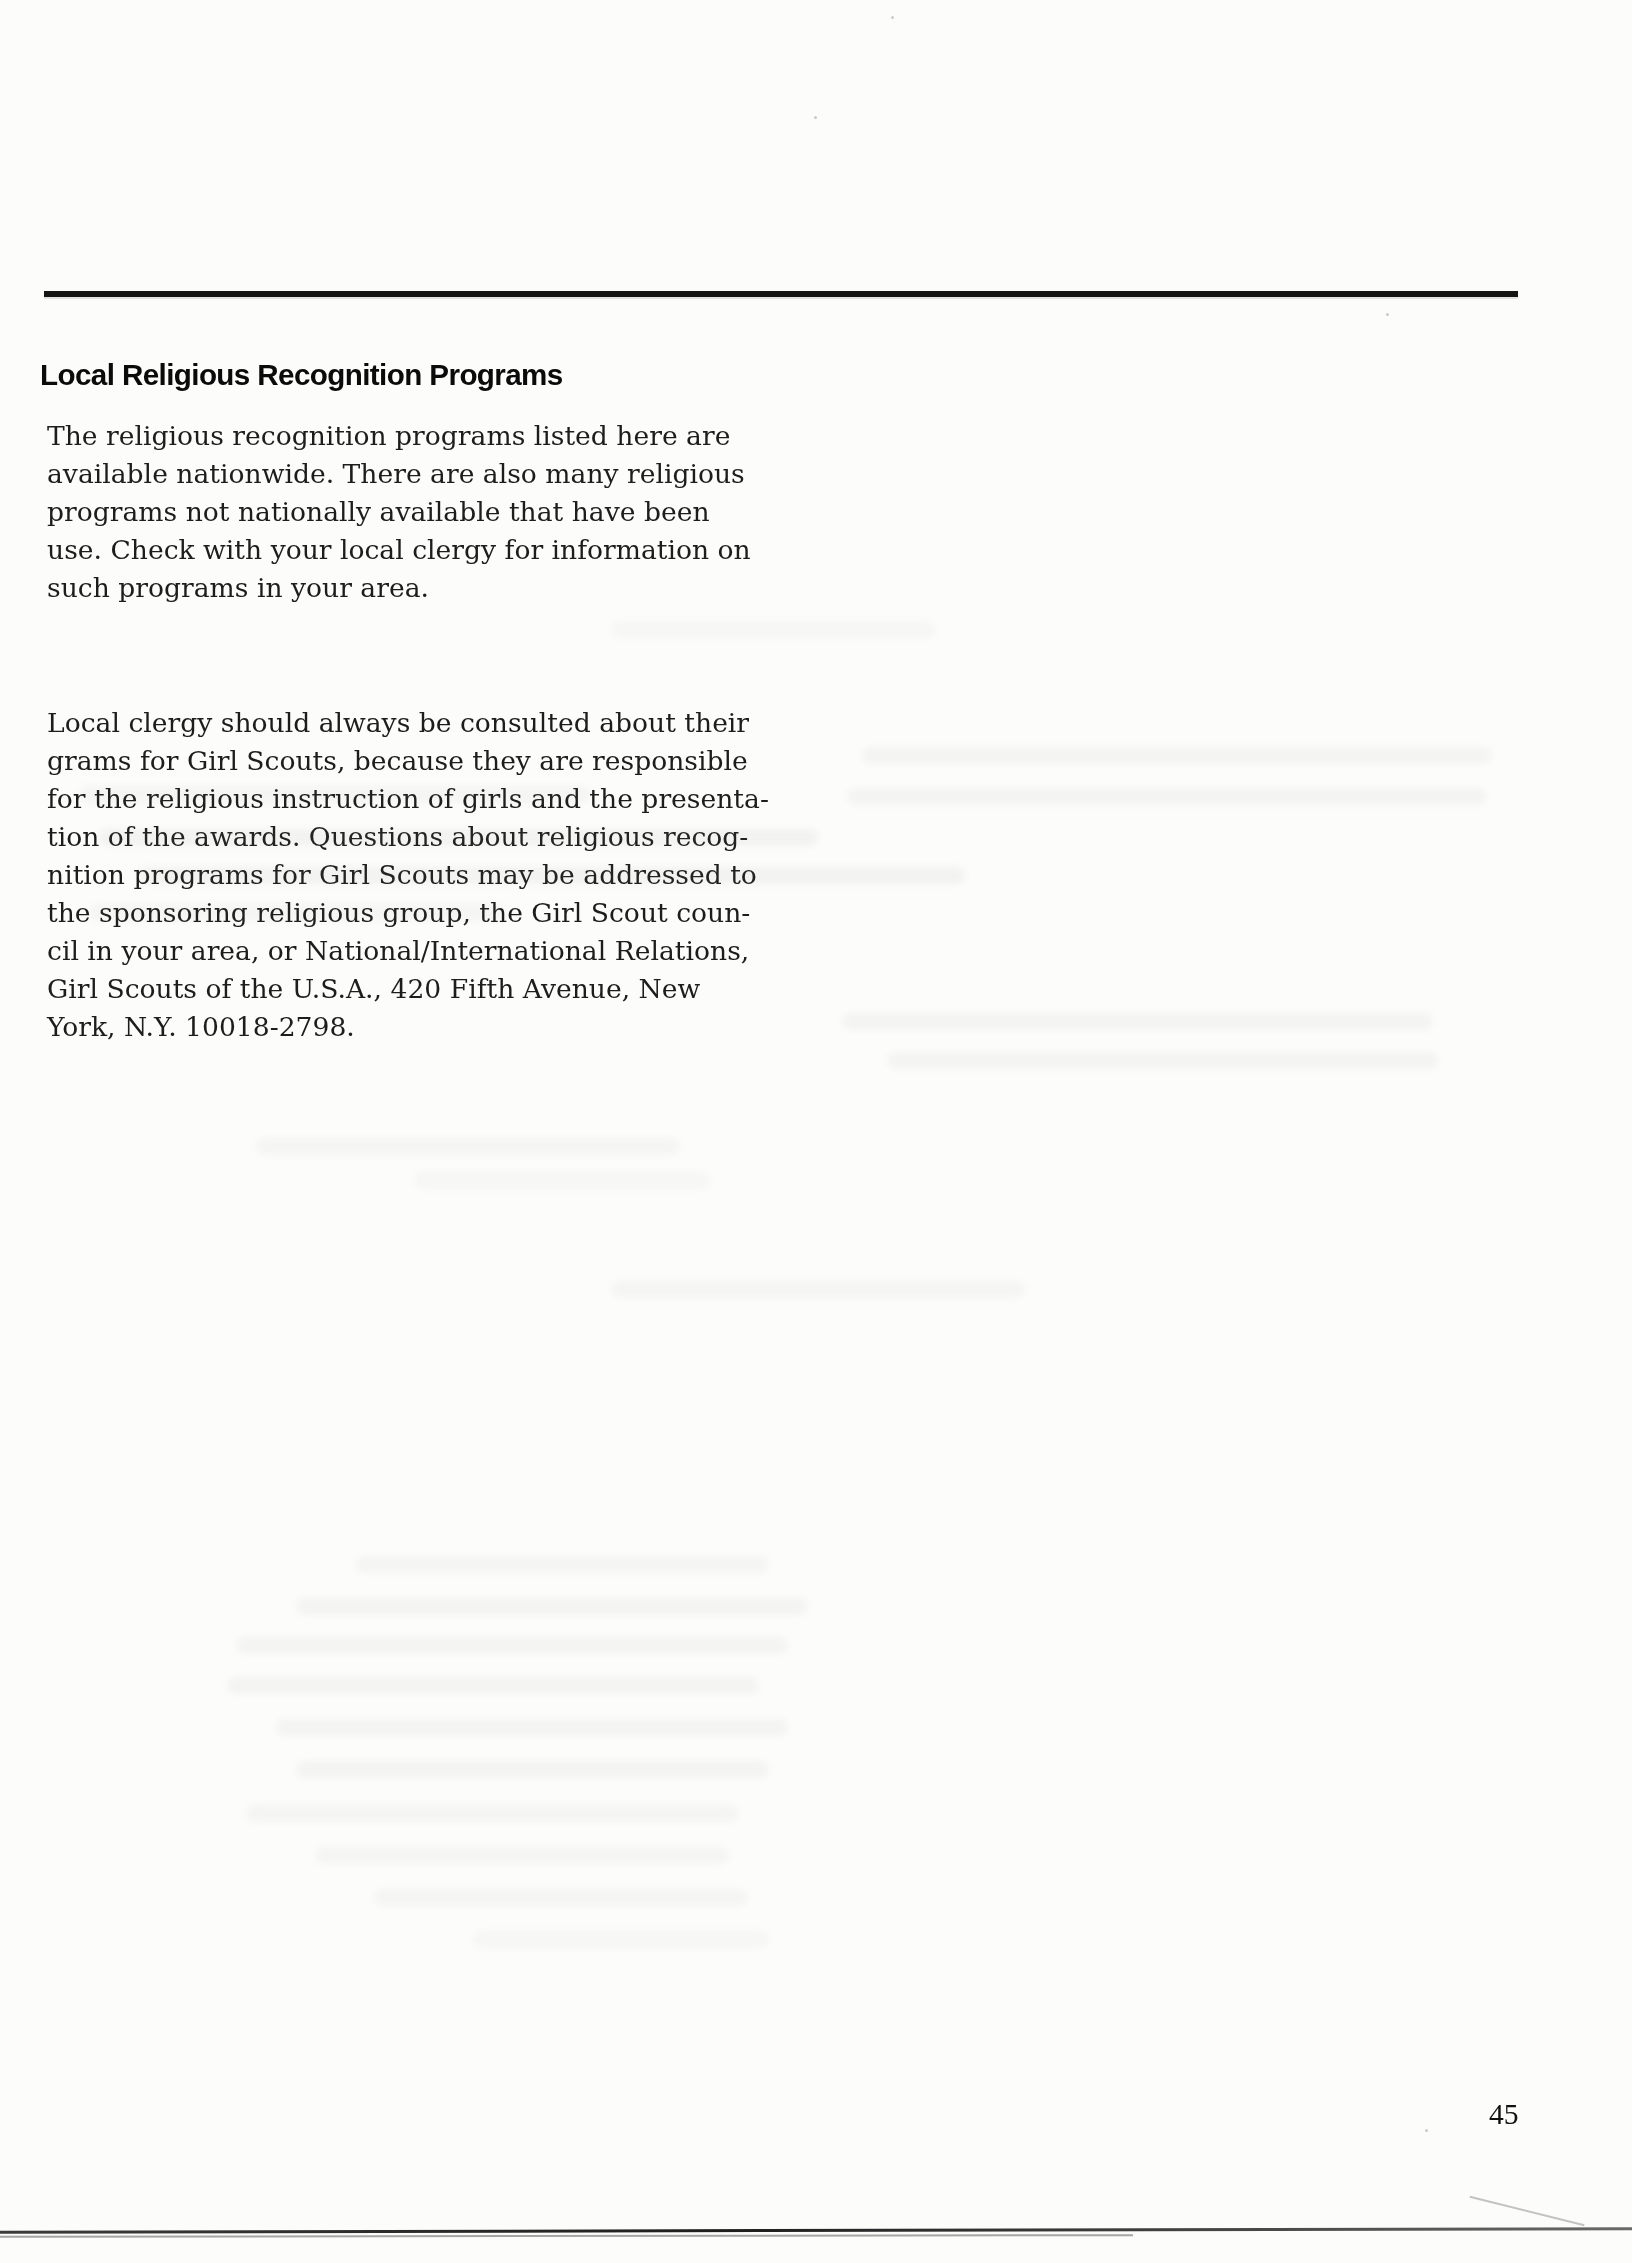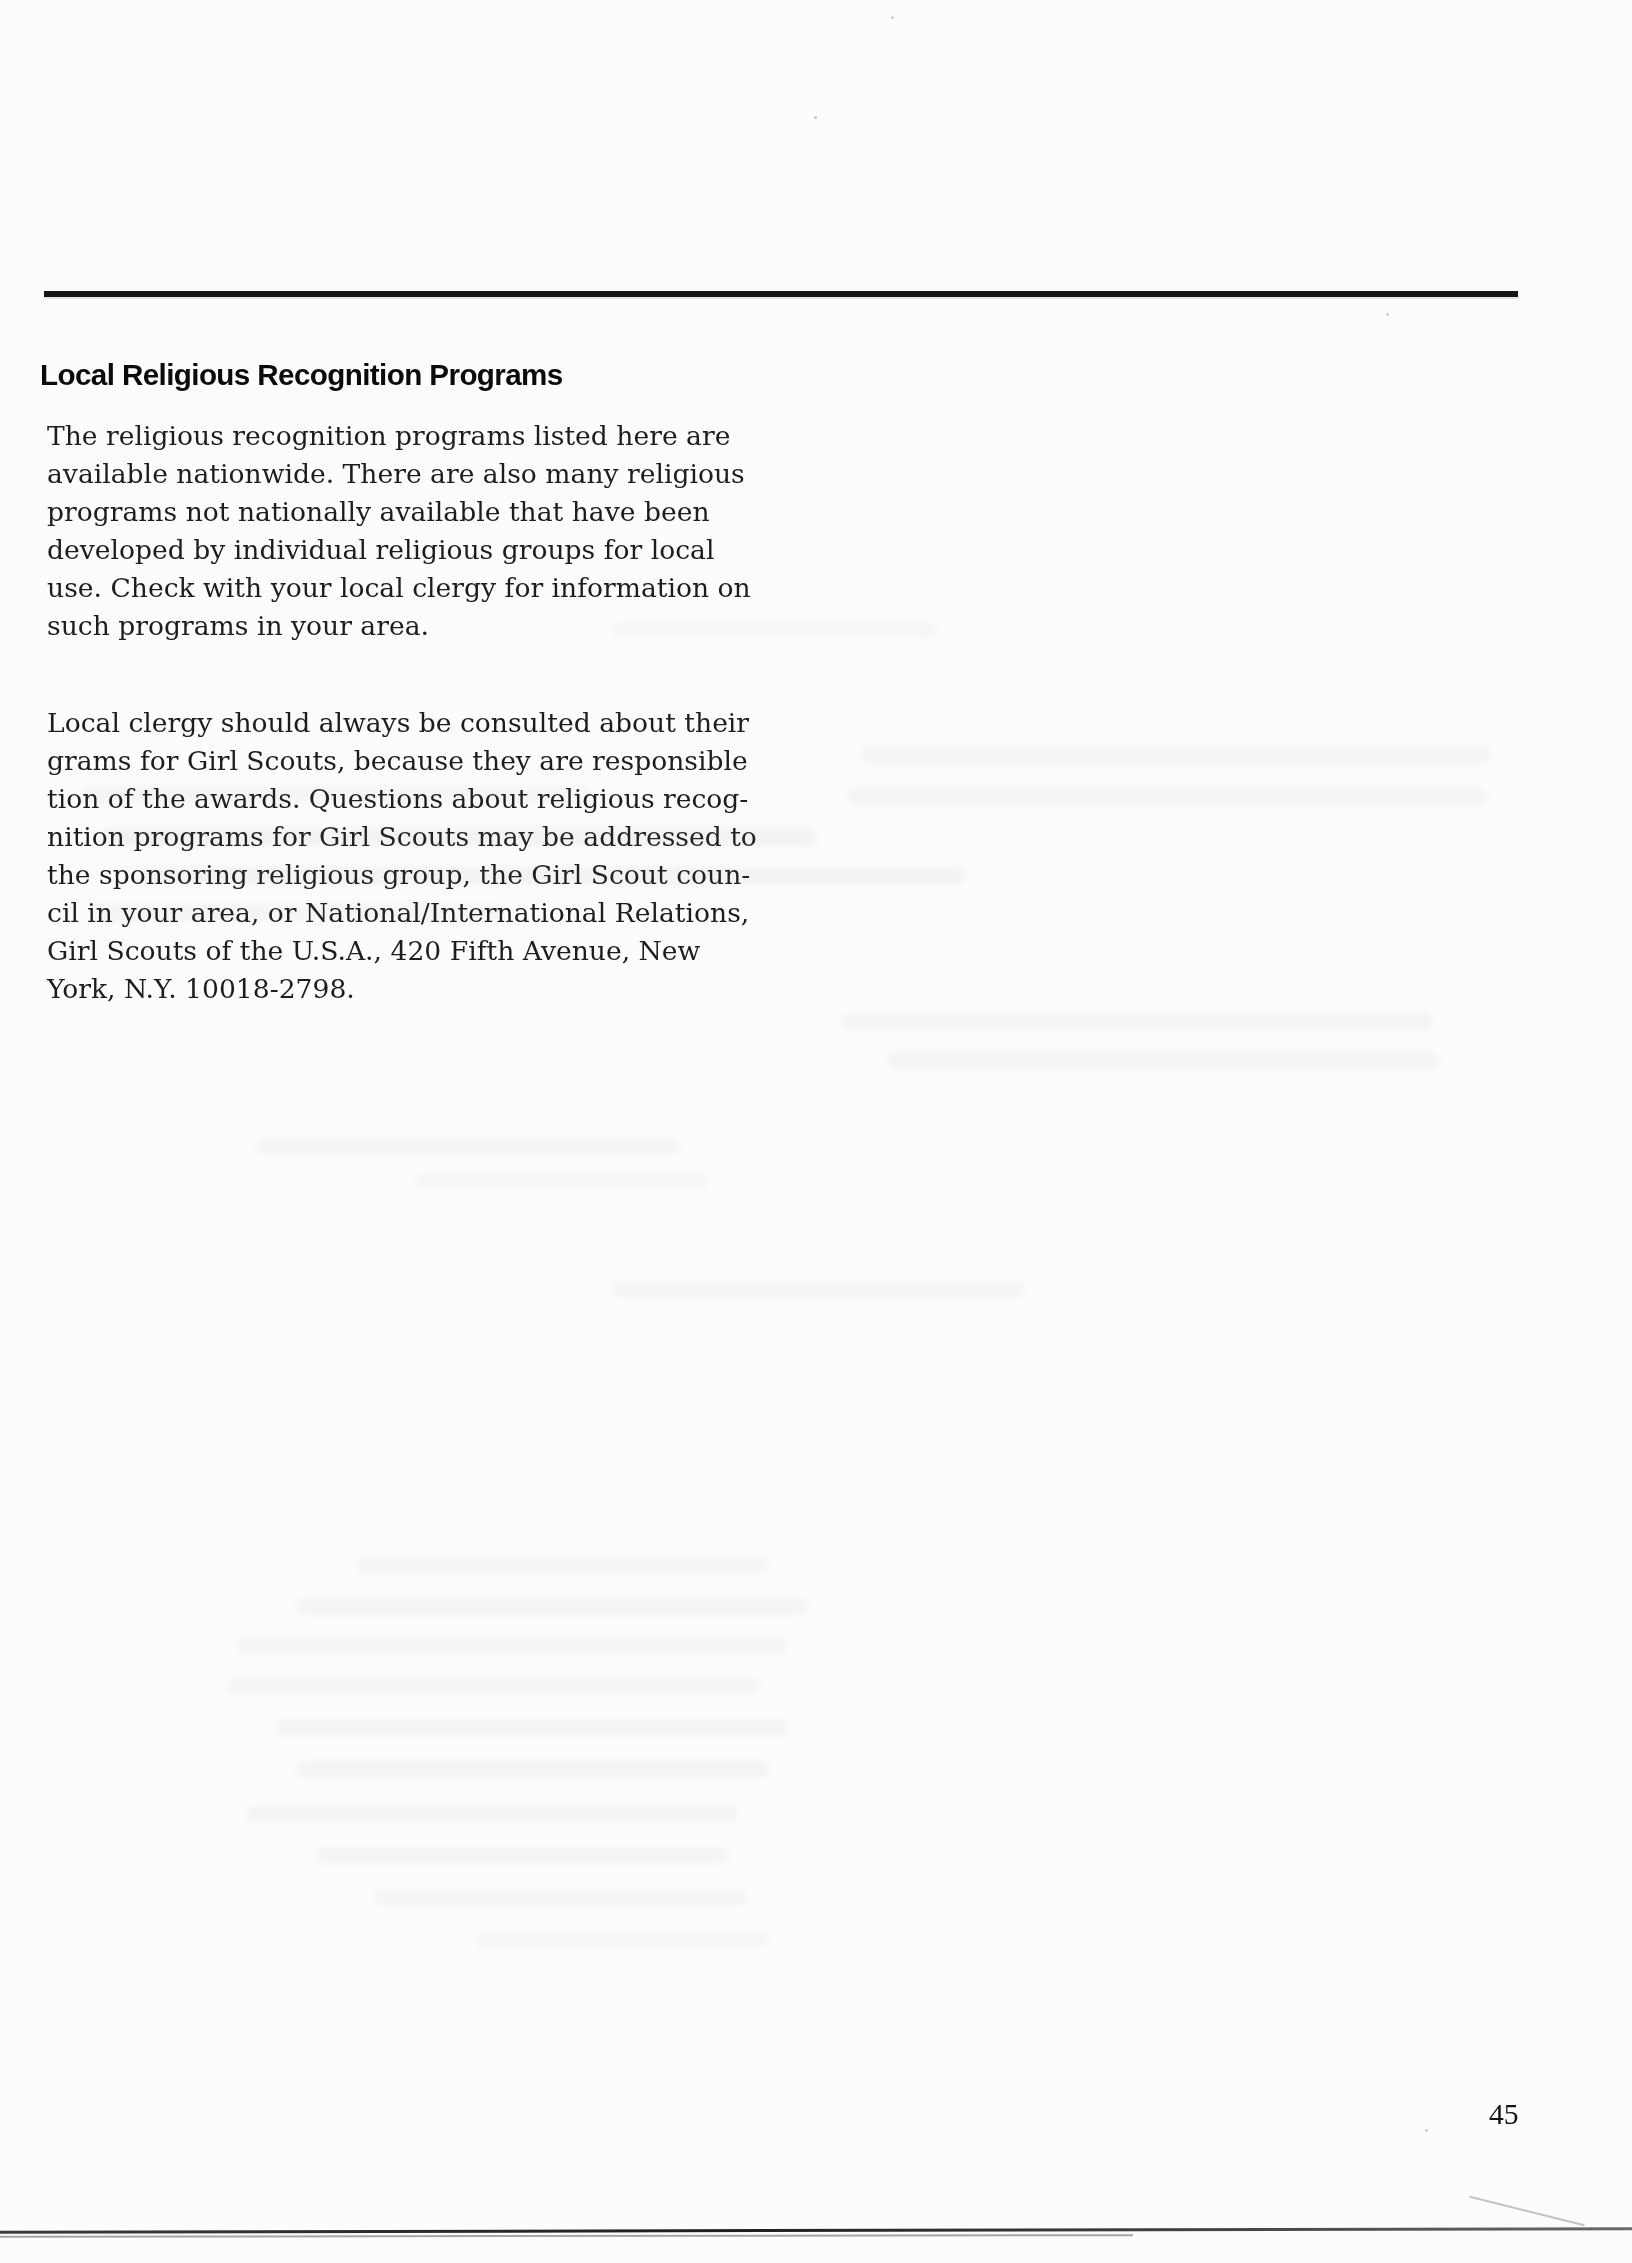--- a/index.html
+++ b/index.html
@@ -108,28 +108,28 @@
 <div class="page">
 
   <div class="rule"></div>
 
   <h1 class="heading">Local Religious Recognition Programs</h1>
 
   <div class="para para-1">
     <div class="text-line">The religious recognition programs listed here are</div>
     <div class="text-line">available nationwide. There are also many religious</div>
     <div class="text-line">programs not nationally available that have been</div>
-    <div class="text-line">developed by individual religious groups for local</div>
     <div class="text-line">use. Check with your local clergy for information on</div>
     <div class="text-line">such programs in your area.</div>
   </div>
 
   <div class="para para-2">
     <div class="text-line">Local clergy should always be consulted about their</div>
     <div class="text-line">grams for Girl Scouts, because they are responsible</div>
+    <div class="text-line">for the religious instruction of girls and the presenta-</div>
     <div class="text-line">tion of the awards. Questions about religious recog-</div>
     <div class="text-line">nition programs for Girl Scouts may be addressed to</div>
     <div class="text-line">the sponsoring religious group, the Girl Scout coun-</div>
     <div class="text-line">cil in your area, or National/International Relations,</div>
     <div class="text-line">Girl Scouts of the U.S.A., 420 Fifth Avenue, New</div>
     <div class="text-line">York, N.Y. 10018-2798.</div>
   </div>
 
   <div class="ghost" style="left:611px;  top:621px;  width:325px; opacity:0.04;"></div>
   <div class="ghost" style="left:862px;  top:747px;  width:630px; opacity:0.06;"></div>

